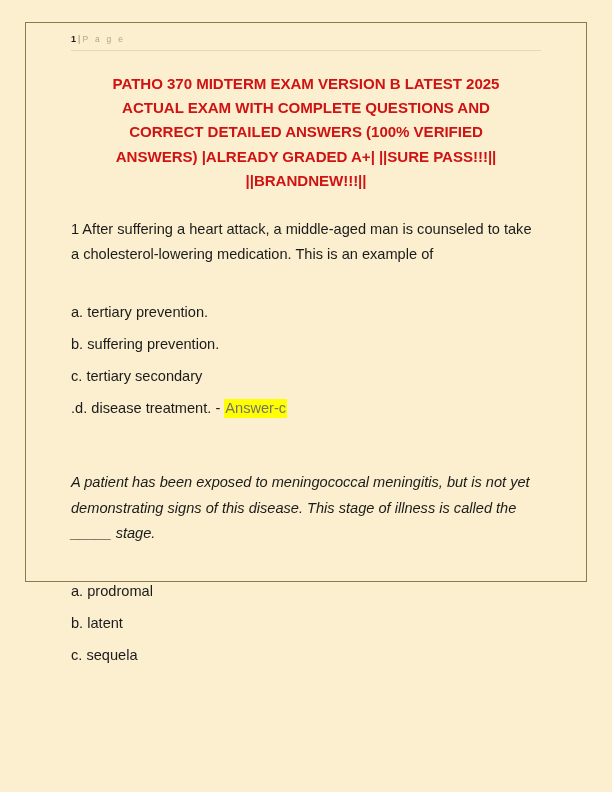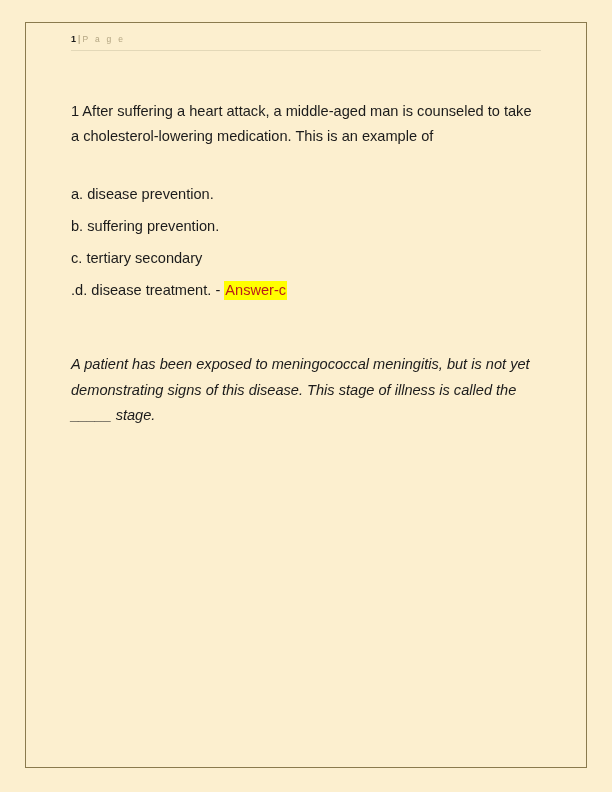--- a/index.html
+++ b/index.html
@@ -13,21 +13,21 @@
     background: #fcefcf;
     font-family: "Liberation Sans", sans-serif;
     overflow: hidden;
   }
 
   .page-sheet {
     position: absolute;
     left: 25px;
     top: 22px;
     width: 562px;
-    height: 746px;
+    height: 560px;
     box-sizing: border-box;
     border: 1px solid #8a7a4e;
     background: #fcefcf;
   }
 
   .page-inner {
     position: absolute;
     left: 45px;
     top: 9px;
     width: 470px;
@@ -68,21 +68,21 @@
     color: #cf1313;
     font-weight: bold;
     font-size: 15.1px;
     line-height: 24.2px;
     text-align: center;
     letter-spacing: -0.05px;
   }
 
   
   .question-block {
-    margin-top: 48px;
+    margin-top: 24px;
     font-size: 14.6px;
     line-height: 25.2px;
     color: #1b1b1b;
   }
   .question-block.second {
     margin-top: 46px;
     font-style: italic;
   }
 
   .options {
@@ -90,43 +90,55 @@
   }
   .option-line {
     font-size: 14.6px;
     line-height: 32px;
     color: #1b1b1b;
     white-space: nowrap;
   }
 
   .highlight {
     background: #ffff00;
-    color: #b91c1c;
+    color: #737373;
     padding: 1px 1px 2px 1px;
     margin-top: 40px;
   }
 </style>
 </head>
 <body>
 
 <div class="page-sheet">
   <div class="page-inner">
 
     <div class="running-header">
       <span class="hdr-num">1</span><span class="hdr-bar">|</span><span class="hdr-page">P a g e</span>
     </div>
     <div class="header-rule"></div>
 
+    <div class="doc-title">
+      <div>PATHO 370 MIDTERM EXAM VERSION B LATEST 2025</div>
+      <div>ACTUAL EXAM WITH COMPLETE QUESTIONS AND</div>
+      <div>CORRECT DETAILED ANSWERS (100% VERIFIED</div>
+      <div>ANSWERS) |ALREADY GRADED A+| ||SURE PASS!!!||</div>
+      <div>||BRANDNEW!!!||</div>
+    </div>
 
     <div class="question-block">1 After suffering a heart attack, a middle-aged man is counseled to take a cholesterol-lowering medication. This is an example of</div>
 
     <div class="options">
-      <div class="option-line"><span>a. disease prevention.</span></div>
+      <div class="option-line"><span>a. tertiary prevention.</span></div>
       <div class="option-line"><span>b. suffering prevention.</span></div>
       <div class="option-line"><span>c. tertiary secondary</span></div>
       <div class="option-line"><span>.d. disease treatment. - </span><span class="highlight">Answer-c</span></div>
     </div>
 
     <div class="question-block second">A patient has been exposed to meningococcal meningitis, but is not yet demonstrating signs of this disease. This stage of illness is called the _____ stage.</div>
 
+    <div class="options">
+      <div class="option-line"><span>a. prodromal</span></div>
+      <div class="option-line"><span>b. latent</span></div>
+      <div class="option-line"><span>c. sequela</span></div>
+    </div>
 
   </div>
 </div>
 
 </body></html>

